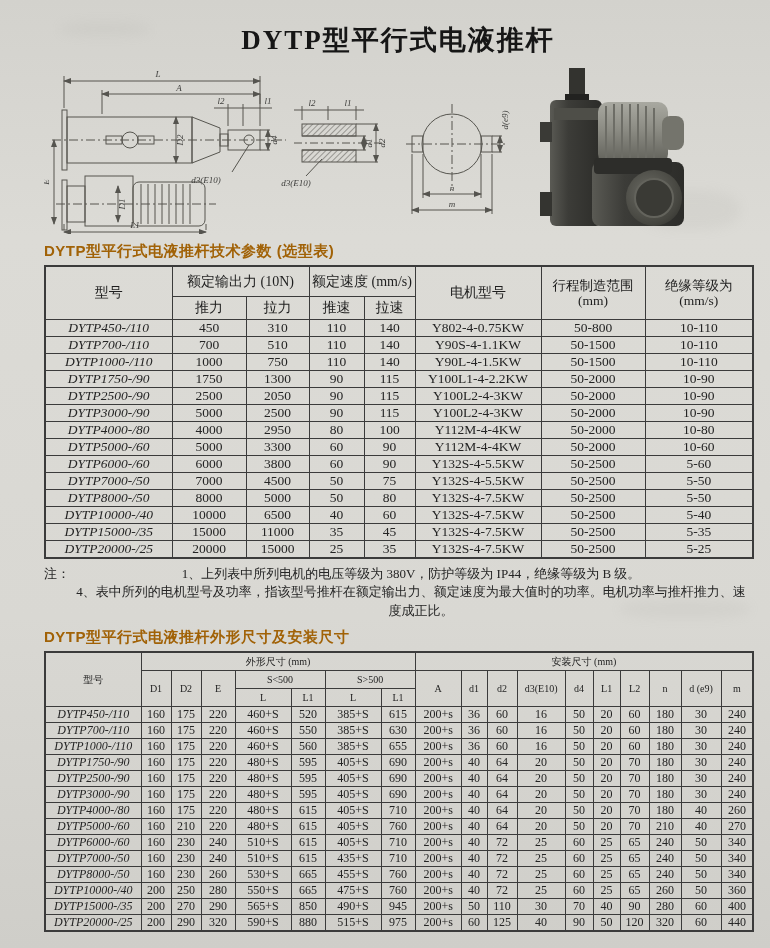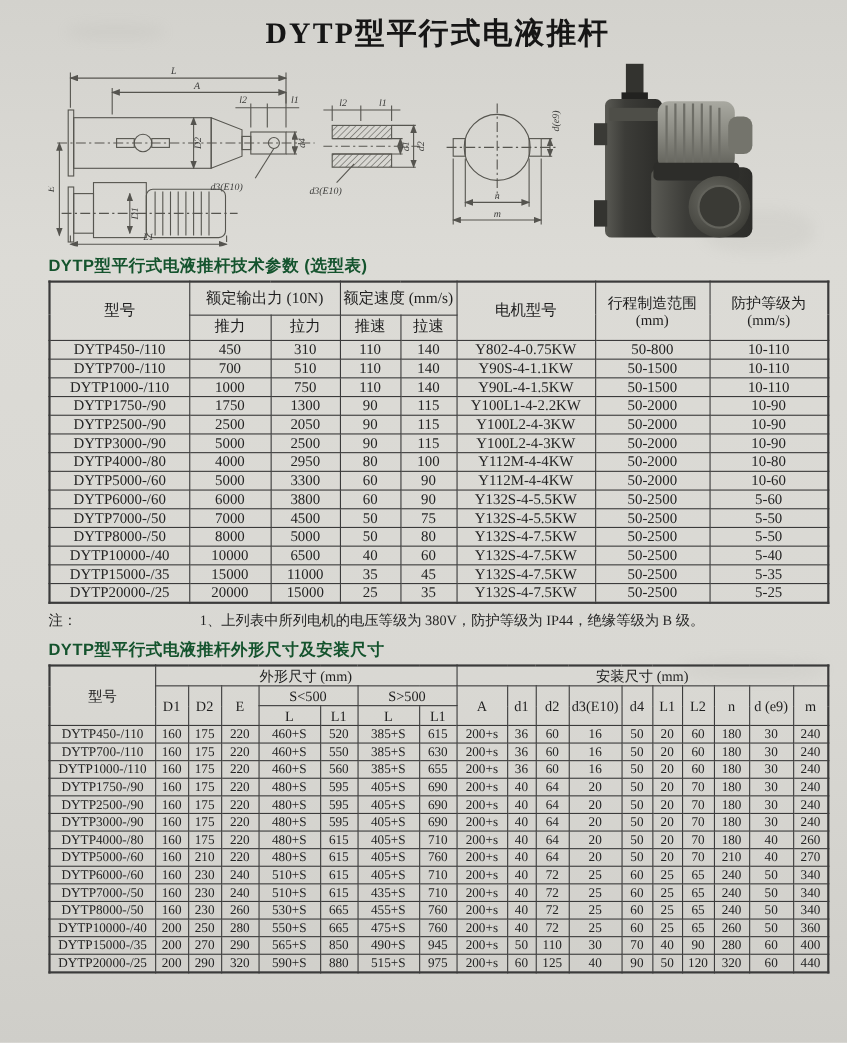--- a/index.html
+++ b/index.html
@@ -5,41 +5,41 @@
   * { margin:0; padding:0; box-sizing:border-box; }
   html,body { width:770px; }
   body {
     width:770px; height:948px; overflow:hidden;
     background: linear-gradient(180deg,#d3d2cd 0%,#dcdbd6 25%,#d9d8d3 65%,#cfcec9 100%);
     font-family:"Liberation Serif","DejaVu Serif",serif;
     color:#262626;
     position:relative;
   }
   .smudge { position:absolute; background:#9a9a94; filter:blur(6px); opacity:.10; border-radius:40%; pointer-events:none; }
-  .page { position:relative; width:770px; height:856px; padding:14px 18px 0 44px; }
+  .page { position:relative; width:770px; height:856px; padding:24px 18px 0 44px; }
   .title { text-align:center; font-size:27px; font-weight:bold; letter-spacing:2px; color:#161616; line-height:32px; }
   .figure-row { display:flex; align-items:flex-start; margin-top:8px; height:170px; }
-  .caption { font-family:"Liberation Sans","DejaVu Sans",sans-serif; font-weight:bold; font-size:15px; color:#14532d; margin-top:8px; letter-spacing:.5px; }
+  .caption { font-family:"Liberation Sans","DejaVu Sans",sans-serif; font-weight:bold; font-size:15px; color:#a16207; margin-top:8px; letter-spacing:.5px; }
   table { border-collapse:collapse; table-layout:fixed; width:708px; background:transparent; }
   table, th, td { border:1px solid #3b3b3b; }
   table { border-width:2px; }
   th { font-weight:normal; font-size:14px; text-align:center; padding:1px 0; line-height:17px; color:#1e1e1e; }
   td { font-size:13.5px; text-align:center; padding:0; line-height:16px; height:16px; white-space:nowrap; overflow:hidden; color:#242424; }
   #table1 { margin-top:4px; }
   #table1 thead tr:first-child th { height:30px; }
   #table1 thead tr:last-child th { height:23px; }
   .two-line span { display:block; line-height:15px; font-size:13.5px; }
   .notes { margin-top:6px; font-size:13px; line-height:18.5px; color:#242424; display:flex; }
   .notes .prefix { flex:0 0 auto; }
   .notes .note-items { flex:1;text-align:center; }
   .notes .note-line { padding-left:1.55em; text-indent:-1.55em; }
   #table2 { margin-top:4px; }
-  #table2 th { font-size:13px; line-height:15px; padding:1px 0; }
+  #table2 th { font-size:10px; line-height:15px; padding:1px 0; }
   #table2 td { font-size:12px; line-height:15px; height:15px; }
-  #t2-body td:first-child, #t1-body td:first-child { letter-spacing:0; }
+  #t2-body td:first-child, #t1-body td:first-child { letter-spacing:0;font-style:italic; }
   svg text { font-family:"Liberation Serif","DejaVu Serif",serif; fill:#3d3d3b; }
   .dim { font-size:9px; font-style:italic; }
 </style>
 </head>
 <body>
 
 <div class="smudge" style="left:60px; top:22px; width:90px; height:14px;"></div>
 <div class="smudge" style="left:640px; top:190px; width:100px; height:40px;"></div>
 <div class="smudge" style="left:620px; top:600px; width:130px; height:18px;"></div>
 
@@ -234,21 +234,21 @@
       <tr>
         <th rowspan="2">型号</th>
         <th colspan="2">额定输出力 (10N)</th>
         <th colspan="2">额定速度 (mm/s)</th>
         <th rowspan="2">电机型号</th>
         <th rowspan="2" class="two-line">
           <span>行程制造范围</span>
           <span>(mm)</span>
         </th>
         <th rowspan="2" class="two-line">
-          <span>防护等级为</span>
+          <span>绝缘等级为</span>
           <span>(mm/s)</span>
         </th>
       </tr>
       <tr>
         <th>推力</th>
         <th>拉力</th>
         <th>推速</th>
         <th>拉速</th>
       </tr>
     </thead>
@@ -393,20 +393,21 @@
           <td>50-2500</td>
           <td>5-25</td>
         </tr>
       </tbody>
   </table>
 
   <div class="notes">
     <div class="prefix">注：</div>
     <div class="note-items" id="note-items">
         <div class="note-line">1、上列表中所列电机的电压等级为 380V，防护等级为 IP44，绝缘等级为 B 级。</div>
+        <div class="note-line">4、表中所列的电机型号及功率，指该型号推杆在额定输出力、额定速度为最大值时的功率。电机功率与推杆推力、速度成正比。</div>
       </div>
   </div>
 
   <div class="caption">DYTP型平行式电液推杆外形尺寸及安装尺寸</div>
 
   <table id="table2">
     <colgroup>
       <col style="width:96px">
         <col style="width:30px">
         <col style="width:30px">

